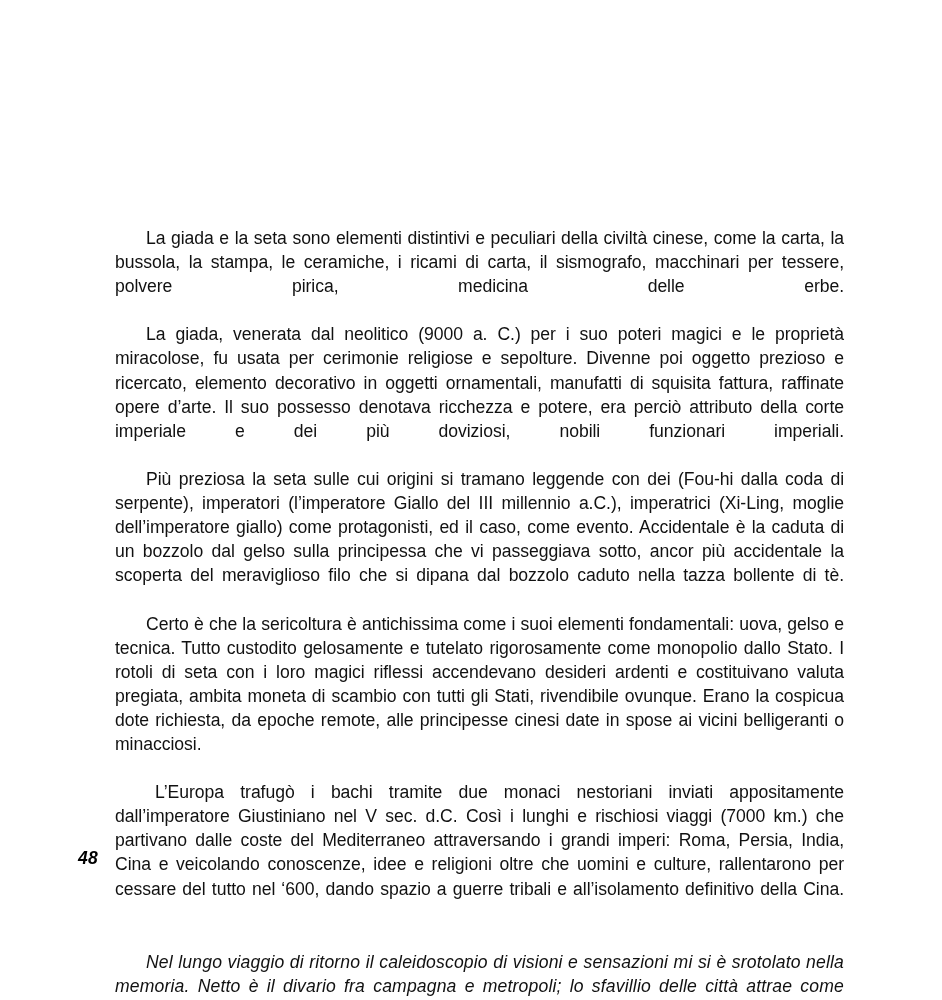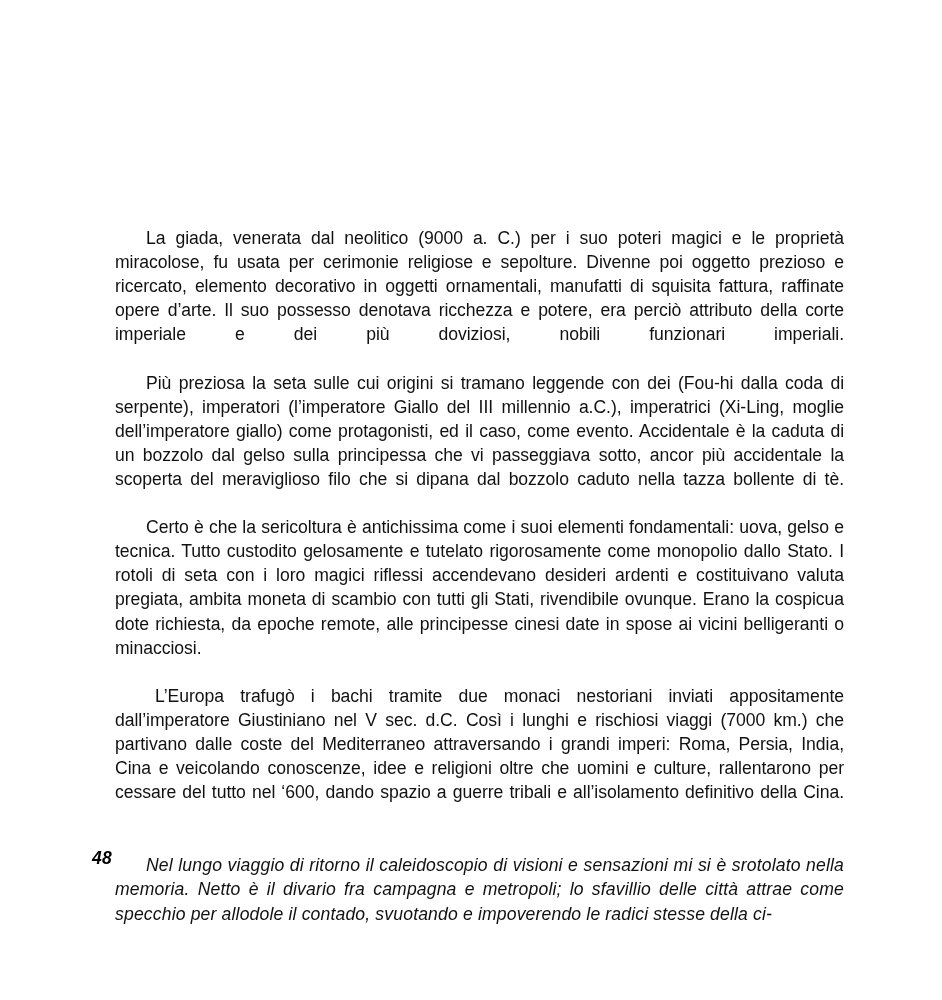--- a/index.html
+++ b/index.html
@@ -21,21 +21,21 @@
     left: 0;
     top: 0;
     width: 942px;
     height: 1000px;
     background: #ffffff;
   }
 
   
   .folio {
     position: absolute;
-    left: 92px;
+    left: 78px;
     top: 846px;
     width: 40px;
     font-size: 17.5px;
     font-style: italic;
     font-weight: bold;
     letter-spacing: 0.3px;
     color: #000000;
     line-height: 24px;
   }
 
@@ -87,20 +87,21 @@
 </style>
 </head>
 <body>
 
 <div class="page">
 
   <div class="folio">48</div>
 
   <div class="text-block">
 
+    <p class="indent">La giada e la seta sono elementi distintivi e peculiari della civiltà cinese, come la carta, la bussola, la stampa, le ceramiche, i ricami di carta, il sismografo, macchinari per tessere, polvere pirica, medicina delle erbe.</p>
 
     <p class="indent">La giada, venerata dal neolitico (9000 a. C.) per i suo poteri magici e le proprietà miracolose, fu usata per cerimonie religiose e sepolture. Divenne poi oggetto prezioso e ricercato, elemento decorativo in oggetti ornamentali, manufatti di squisita fattura, raffinate opere d’arte. Il suo possesso denotava ricchezza e potere, era perciò attributo della corte imperiale e dei più doviziosi, nobili funzionari imperiali.</p>
 
     <p class="indent">Più preziosa la seta sulle cui origini si tramano leggende con dei (Fou-hi dalla coda di serpente), imperatori (l’imperatore Giallo del III millennio a.C.), imperatrici (Xi-Ling, moglie dell’imperatore giallo) come protagonisti, ed il caso, come evento. Accidentale è la caduta di un bozzolo dal gelso sulla principessa che vi passeggiava sotto, ancor più accidentale la scoperta del meraviglioso filo che si dipana dal bozzolo caduto nella tazza bollente di tè.</p>
 
     <p class="indent">Certo è che la sericoltura è antichissima come i suoi elementi fondamentali: uova, gelso e tecnica. Tutto custodito gelosamente e tutelato rigorosamente come monopolio dallo Stato. I rotoli di seta con i loro magici riflessi accendevano desideri ardenti e costituivano valuta pregiata, ambita moneta di scambio con tutti gli Stati, rivendibile ovunque. Erano la cospicua dote richiesta, da epoche remote, alle principesse cinesi date in spose ai vicini belligeranti o minacciosi.</p>
 
     <p class="indent-wide">L’Europa trafugò i bachi tramite due monaci nestoriani inviati appositamente dall’imperatore Giustiniano nel V sec. d.C. Così i lunghi e rischiosi viaggi (7000 km.) che partivano dalle coste del Mediterraneo attraversando i grandi imperi: Roma, Persia, India, Cina e veicolando conoscenze, idee e religioni oltre che uomini e culture, rallentarono per cessare del tutto nel ‘600, dando spazio a guerre tribali e all’isolamento definitivo della Cina.</p>
 
     <div class="gap"></div>

